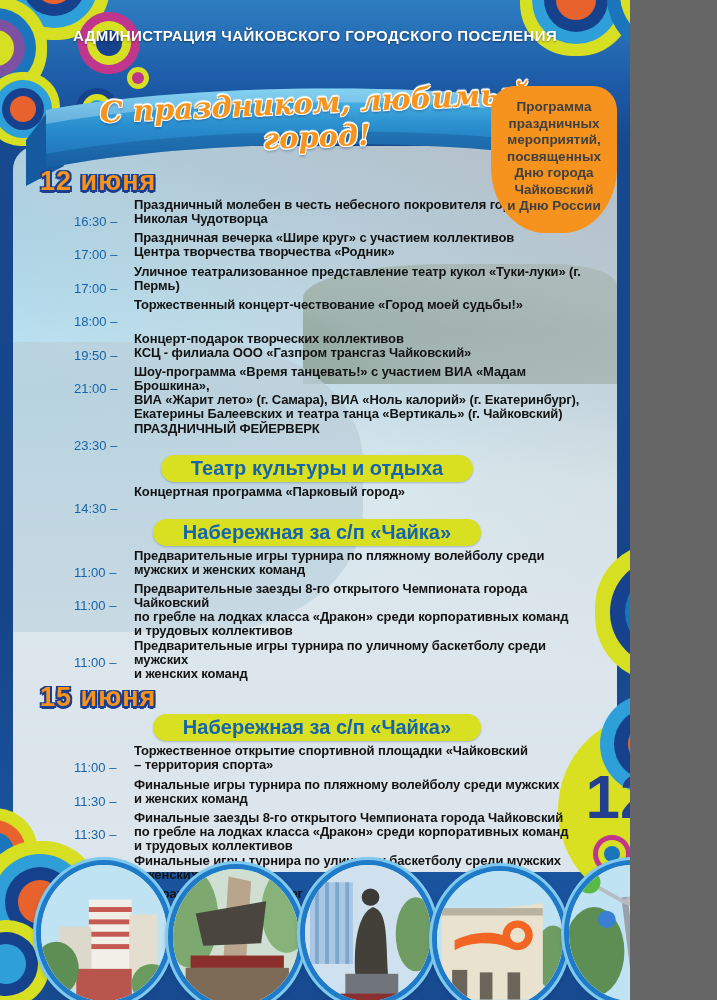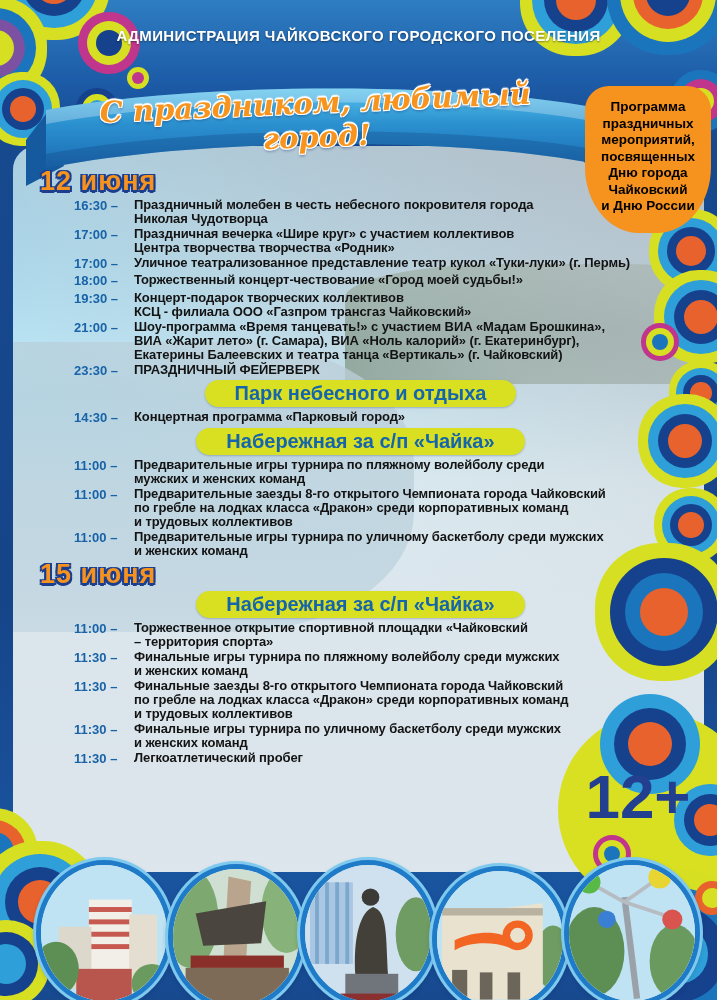--- a/index.html
+++ b/index.html
@@ -1,17 +1,17 @@
 <!DOCTYPE html>
 <html><head>
 <meta charset="utf-8">
 <style>
   html,body{margin:0;padding:0;background:#666;}
   .poster{
-    position:relative;width:717px;height:1000px;overflow:hidden;
+    position:relative;width:630px;height:1000px;overflow:hidden;
     background:linear-gradient(180deg,#2e7dc1 0%,#1d5ca8 8%,#17498f 14%,#164489 60%,#1a55a0 87%,#17498f 100%);
     font-family:"Liberation Sans",sans-serif;
   }
   
   .sky{position:absolute;left:13px;right:13px;top:146px;bottom:128px;border-radius:24px;overflow:hidden;z-index:1;
        background:linear-gradient(180deg,#7ccdf0 0%,#9fdcf4 16%,#c0e9f8 32%,#d8eef4 46%,#cfdde6 62%,#c2d1db 78%,#b9c8d3 100%);}
   .treeline{position:absolute;right:0;top:118px;width:52%;height:120px;background:linear-gradient(180deg,#557f52 0%,#44694a 55%,#5d7f63 100%);
        border-radius:45% 20% 0 0/34px 22px 0 0;opacity:.85;}
   .water{position:absolute;left:0;top:196px;width:58%;height:290px;background:linear-gradient(180deg,#b5d0dd,#9cbccd);border-radius:0 45% 45% 0/0 120px 120px 0;opacity:.75;}
   .embankment{position:absolute;inset:0;background:linear-gradient(205deg,rgba(186,193,200,.9) 8%,rgba(200,207,213,.65) 30%,rgba(210,218,224,0) 55%);}
@@ -22,32 +22,32 @@
   
   .gov-title{position:absolute;top:27px;left:0;width:100%;text-align:center;z-index:5;
       color:#fff;font-weight:bold;font-size:15px;letter-spacing:.4px;text-shadow:0 1px 2px rgba(0,0,0,.45);}
   
   .ribbon-svg{position:absolute;left:24px;top:74px;z-index:4;}
   .ribbon-title{position:absolute;left:66px;top:86px;width:500px;z-index:5;text-align:center;
       transform:rotate(-2.5deg);
       font-family:"DejaVu Serif",serif;font-style:italic;font-weight:bold;font-size:29px;color:#f7941e;
       text-shadow:-1px -1px 0 #fff,1px -1px 0 #fff,-1px 1px 0 #fff,1px 1px 0 #fff,0 -2px 1px #fff,0 2px 3px rgba(20,40,100,.55);}
   
-  .program-box{position:absolute;right:6px;top:86px;width:118px;z-index:6;background:#f6921e;
+  .program-box{position:absolute;right:13px;top:86px;width:118px;z-index:6;background:#f6921e;
       border-radius:24px 24px 54px 54px/24px 24px 66px 66px;
-      padding:13px 4px 18px;color:#000000;font-weight:bold;font-size:13.5px;line-height:16.5px;text-align:center;white-space:pre-line;}
+      padding:13px 4px 18px;color:#404040;font-weight:bold;font-size:13.5px;line-height:16.5px;text-align:center;white-space:pre-line;}
   
   .content{position:absolute;left:40px;right:36px;top:166px;z-index:5;}
   .day-title{text-align:left;font-weight:bold;font-size:27px;letter-spacing:1px;color:#f6921e;margin:0 0 1px;
       text-shadow:-2px -1px 0 #1c3e8f,2px -1px 0 #1c3e8f,-2px 2px 0 #1c3e8f,2px 2px 0 #1c3e8f,0 3px 0 #1c3e8f;}
   .pill-wrap{text-align:center;margin:1px 0 3px;}
   .pill{display:inline-block;background:#d9e021;color:#1565ad;font-weight:bold;font-size:20px;
       padding:0 30px;border-radius:17px;line-height:27px;box-shadow:0 1px 2px rgba(20,40,90,.25);}
   .event{display:flex;margin:0 0 1px 34px;}
-  .time{width:60px;flex:0 0 60px;color:#1863a8;font-weight:bold;font-size:13px;line-height:16.4px;white-space:nowrap;}
+  .time{width:60px;flex:0 0 60px;color:#1863a8;font-weight:normal;font-size:13px;line-height:16.4px;white-space:nowrap;margin-top:16px;}
   .desc{flex:1;color:#131313;font-weight:bold;font-size:13px;line-height:14px;letter-spacing:-.1px;white-space:pre-line;}
   
   .age-circle{position:absolute;left:558px;top:712px;width:196px;height:196px;border-radius:50%;background:#d9e021;z-index:4;}
   .age-label{position:absolute;left:572px;top:766px;width:132px;text-align:center;z-index:5;
       color:#233f8f;font-weight:bold;font-size:62px;line-height:62px;}
   
   .photo{position:absolute;width:126px;height:136px;border-radius:50%;overflow:hidden;z-index:6;
       border:5px solid #1f7ac8;box-shadow:0 0 0 3px #7fc9ef,0 2px 6px rgba(0,20,60,.4);background:#bfe3f2;}
   .photo svg{display:block;width:100%;height:100%;}
 </style>
@@ -138,35 +138,35 @@
         </div>
         <div class="event">
           <div class="time">17:00 –</div>
           <div class="desc">Уличное театрализованное представление театр кукол «Туки-луки» (г. Пермь)</div>
         </div>
         <div class="event">
           <div class="time">18:00 –</div>
           <div class="desc">Торжественный концерт-чествование «Город моей судьбы!»</div>
         </div>
         <div class="event">
-          <div class="time">19:30 –</div>
+          <div class="time">19:50 –</div>
           <div class="desc">Концерт-подарок творческих коллективов
 КСЦ - филиала ООО «Газпром трансгаз Чайковский»</div>
         </div>
         <div class="event">
           <div class="time">21:00 –</div>
           <div class="desc">Шоу-программа «Время танцевать!» с участием ВИА «Мадам Брошкина»,
 ВИА «Жарит лето» (г. Самара), ВИА «Ноль калорий» (г. Екатеринбург),
 Екатерины Балеевских и театра танца «Вертикаль» (г. Чайковский)</div>
         </div>
         <div class="event">
           <div class="time">23:30 –</div>
           <div class="desc">ПРАЗДНИЧНЫЙ ФЕЙЕРВЕРК</div>
         </div>
-        <div class="pill-wrap"><div class="pill">Парк небесного и отдыха</div></div>
+        <div class="pill-wrap"><div class="pill">Театр культуры и отдыха</div></div>
         <div class="event">
           <div class="time">14:30 –</div>
           <div class="desc">Концертная программа «Парковый город»</div>
         </div>
         <div class="pill-wrap"><div class="pill">Набережная за с/п «Чайка»</div></div>
         <div class="event">
           <div class="time">11:00 –</div>
           <div class="desc">Предварительные игры турнира по пляжному волейболу среди
 мужских и женских команд</div>
         </div>

